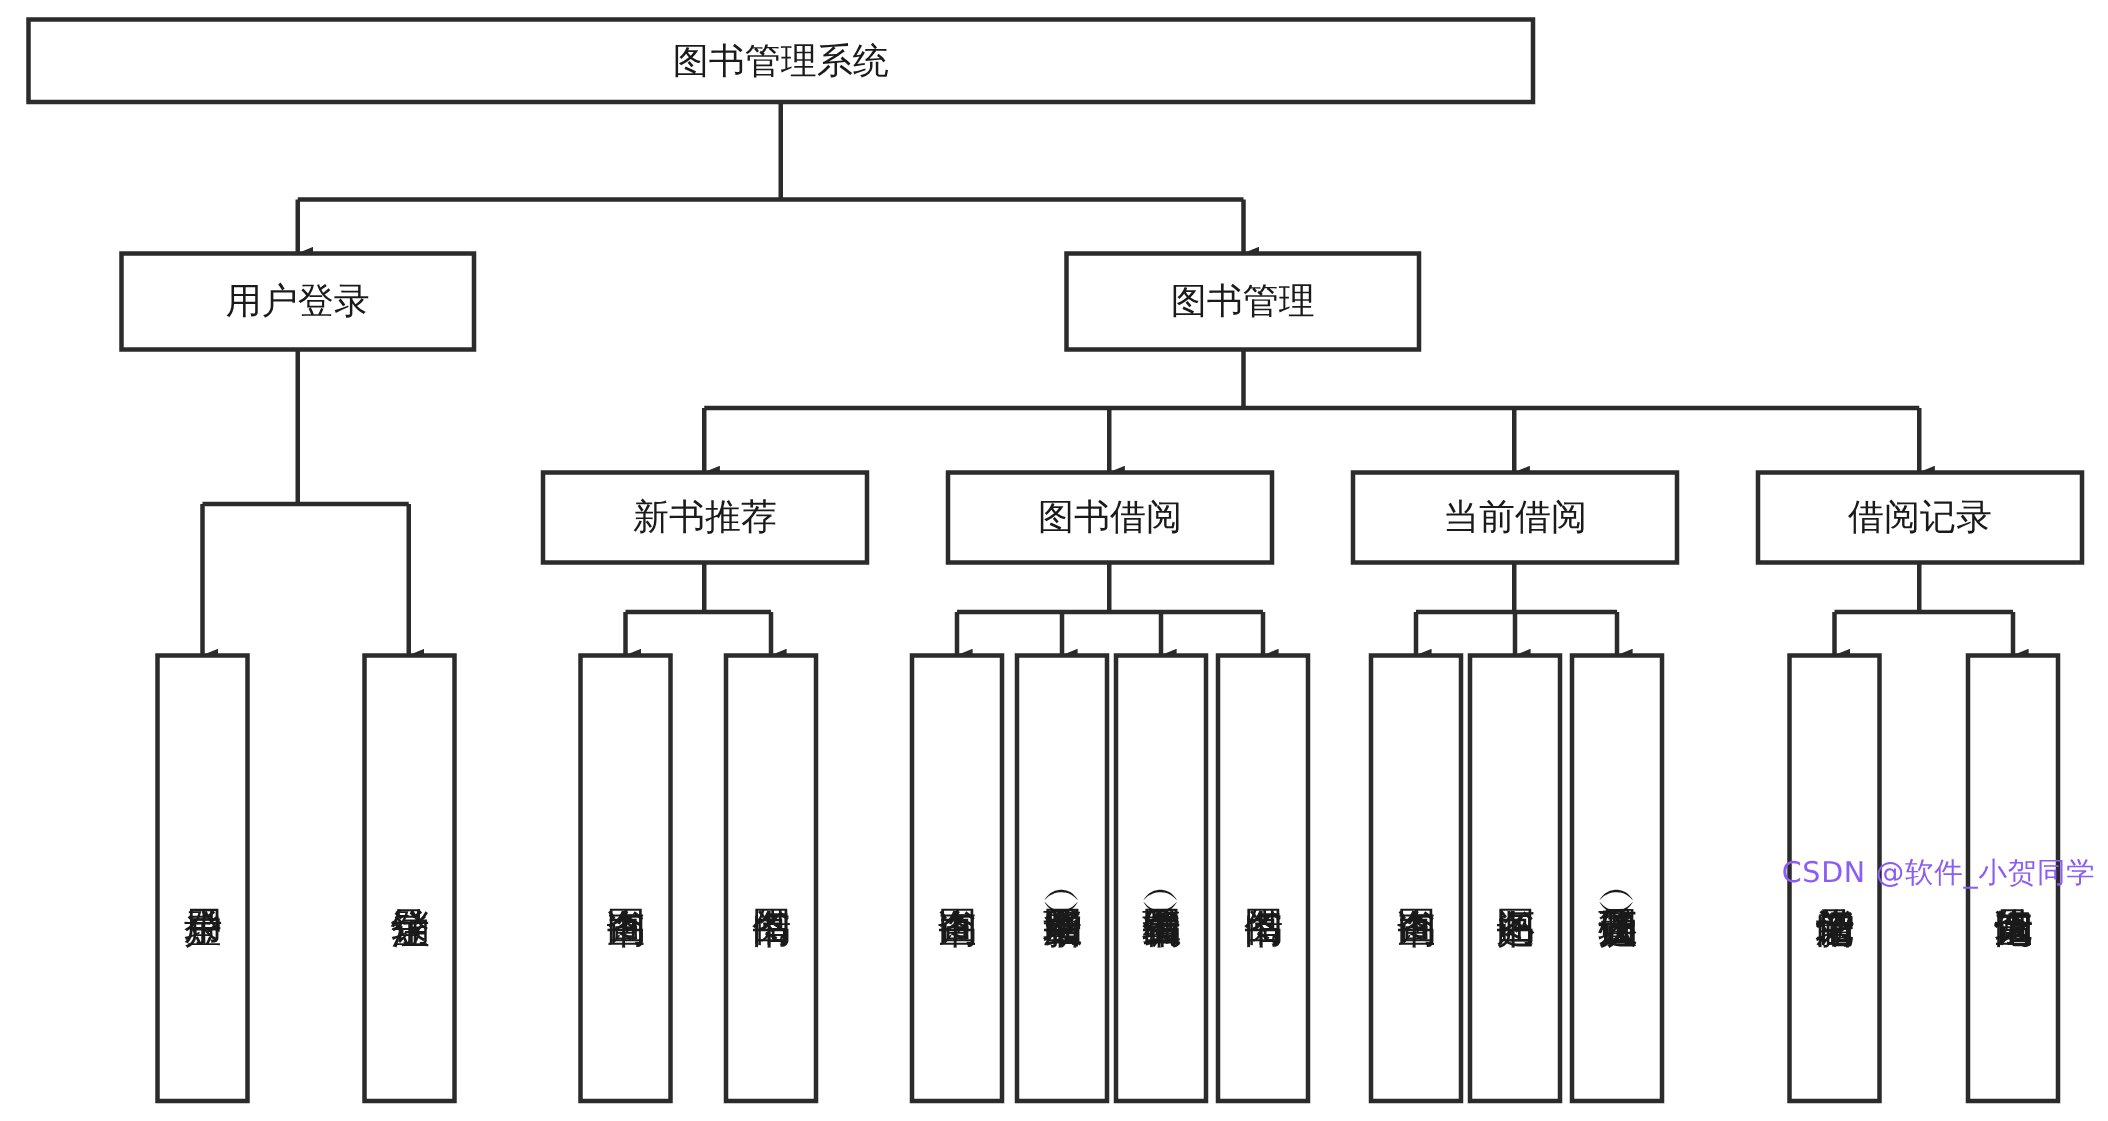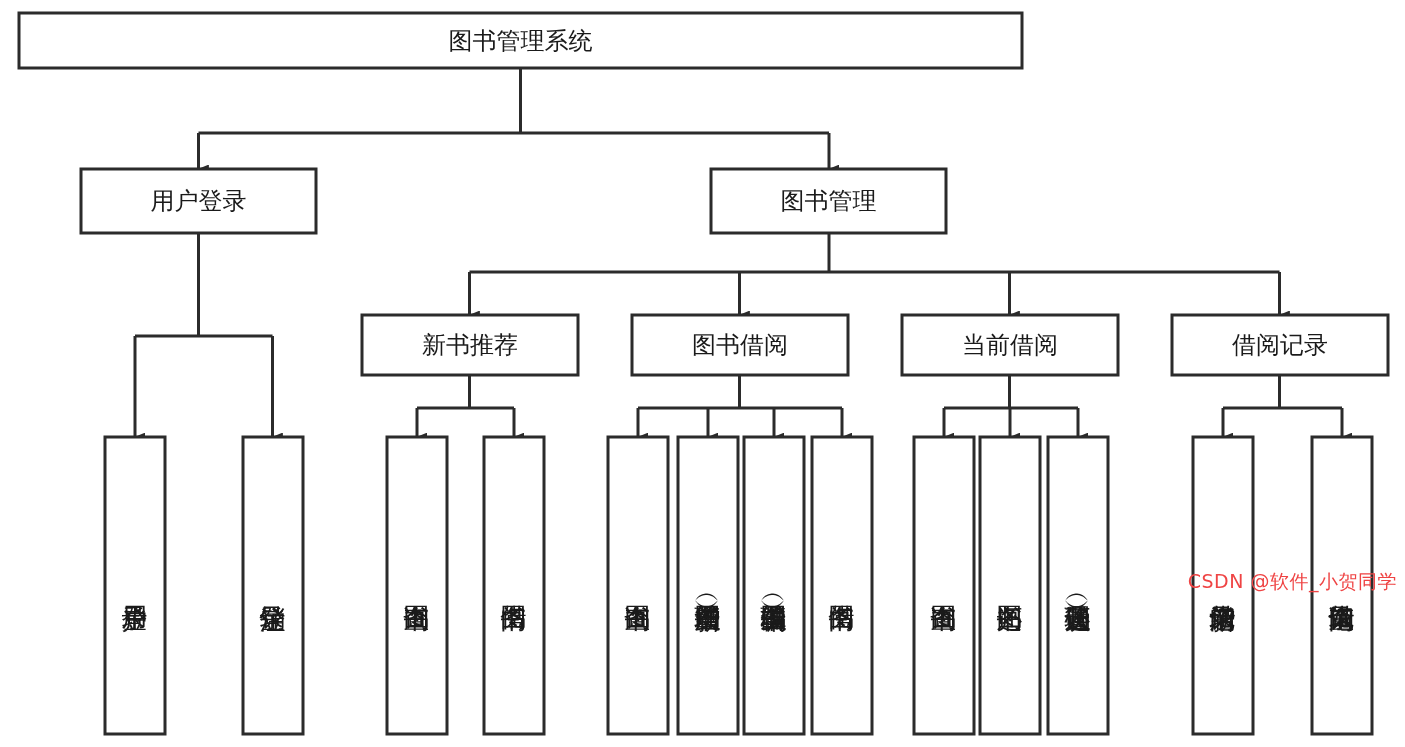--- a/index.html
+++ b/index.html
@@ -62,21 +62,21 @@
     text-anchor: middle;
     writing-mode: vertical-rl;
     glyph-orientation-vertical: 0;
   }
   .watermark {
     position: absolute;
     right: 8px;
     bottom: 4px;
     font-family: "DejaVu Sans", "Liberation Sans", sans-serif;
     font-size: 19px;
-    color: #ef4444;
+    color: #8b5cf6;
     letter-spacing: 0.5px;
     white-space: nowrap;
     user-select: none;
   }
 </style>
 </head>
 <body>
 
 <div id="diagram-root">
 

